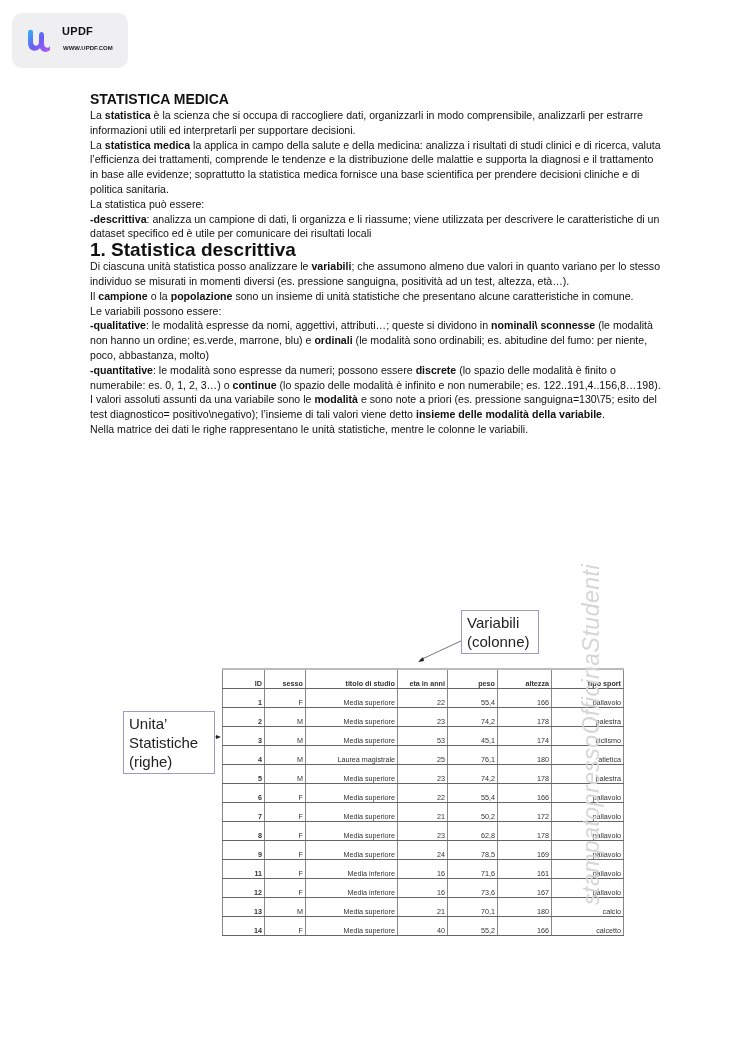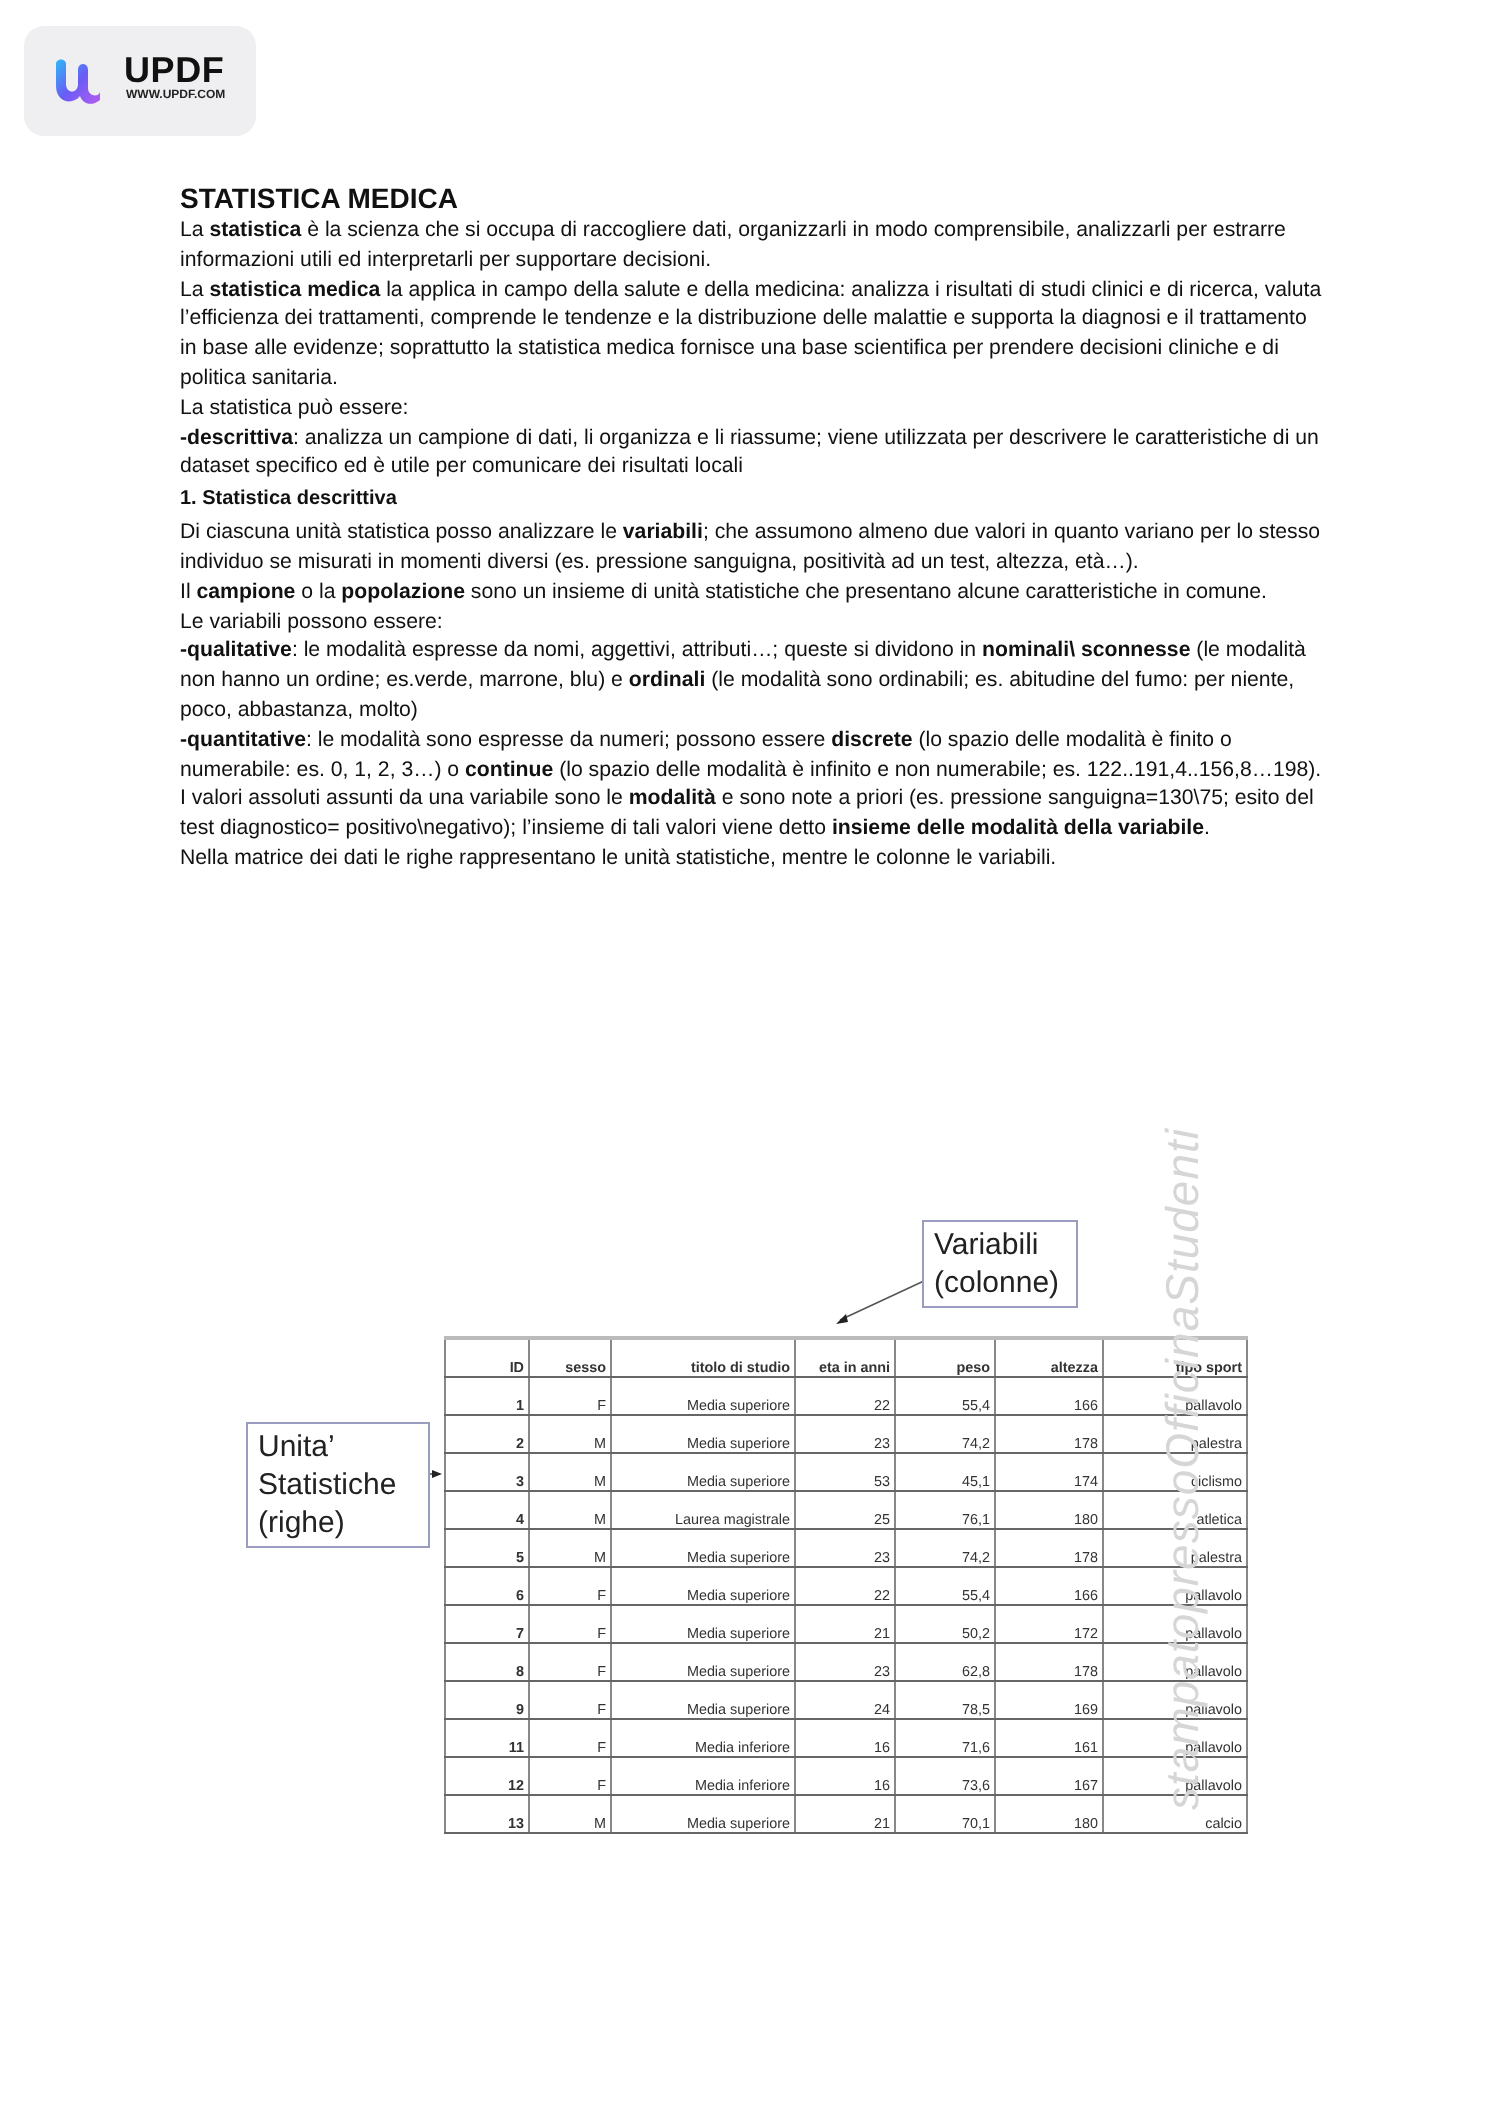--- a/index.html
+++ b/index.html
@@ -1,26 +1,26 @@
 <!DOCTYPE html>
 <html><head>
 <meta charset="utf-8">
 <style>
   html, body { margin:0; padding:0; }
   body { width:745px; height:1053px; background:#ffffff; position:relative; overflow:hidden;
          font-family:"Liberation Sans", sans-serif; color:#111; }
   .logo { position:absolute; left:12px; top:13px; width:116px; height:55px; background:#efeff1;
           border-radius:10px; }
   .logo-mark { position:absolute; left:13px; top:13px; width:28px; height:28px; }
-  .logo-name { position:absolute; left:50px; top:12px; font-weight:bold; font-size:18px; letter-spacing:0.3px; color:#111; }
+  .logo-name { position:absolute; left:50px; top:12px; font-weight:bold; font-size:11px; letter-spacing:0.3px; color:#111; }
   .logo-url { position:absolute; left:51px; top:32px; font-size:6px; font-weight:bold; color:#222; }
   .content { position:absolute; left:90px; top:90px; width:572px; font-size:10.6px; line-height:14.8px; }
   .content p { margin:0; }
   .title { font-weight:bold; font-size:14px; line-height:18px; margin:0; }
-  .h2 { font-weight:bold; font-size:10px; line-height:18px; margin:13px 0 1px 0; }
+  .h2 { font-weight:bold; font-size:19px; line-height:18px; margin:13px 0 1px 0; }
   b { font-weight:bold; }
   .figure { position:absolute; left:0; top:0; width:745px; height:1053px; pointer-events:none; }
   .callout { position:absolute; border:1px solid #9a9cc0; background:#fff; font-size:15px; line-height:19px; color:#222; padding:2px 5px; pointer-events:auto; }
   .callout-var { left:461px; top:610px; width:66px; height:38px; }
   .callout-unit { left:123px; top:711px; width:80px; height:57px; }
   table.matrix { position:absolute; left:222px; top:668px; border-collapse:collapse; font-size:7.2px; color:#333; pointer-events:auto; }
   table.matrix th, table.matrix td { height:18px; padding:0 2px 0 0; text-align:right; vertical-align:bottom;
        border-right:1.5px solid #888; border-bottom:1px solid #666; white-space:nowrap; }
   table.matrix th { font-weight:bold; border-top:2px solid #bbb; }
   table.matrix td.c0, table.matrix th.c0 { border-left:1px solid #888; font-weight:bold; }
@@ -197,17 +197,26 @@
         </tr>
         <tr>
           <td class="c0">13</td>
           <td>M</td>
           <td>Media superiore</td>
           <td>21</td>
           <td>70,1</td>
           <td>180</td>
           <td>calcio</td>
         </tr>
+        <tr>
+          <td class="c0">14</td>
+          <td>F</td>
+          <td>Media superiore</td>
+          <td>40</td>
+          <td>55,2</td>
+          <td>166</td>
+          <td>calcetto</td>
+        </tr>
       </tbody>
   </table>
 </div>
 
 <div class="watermark">stampatopressoOfficinaStudenti</div>
 
 </body></html>

